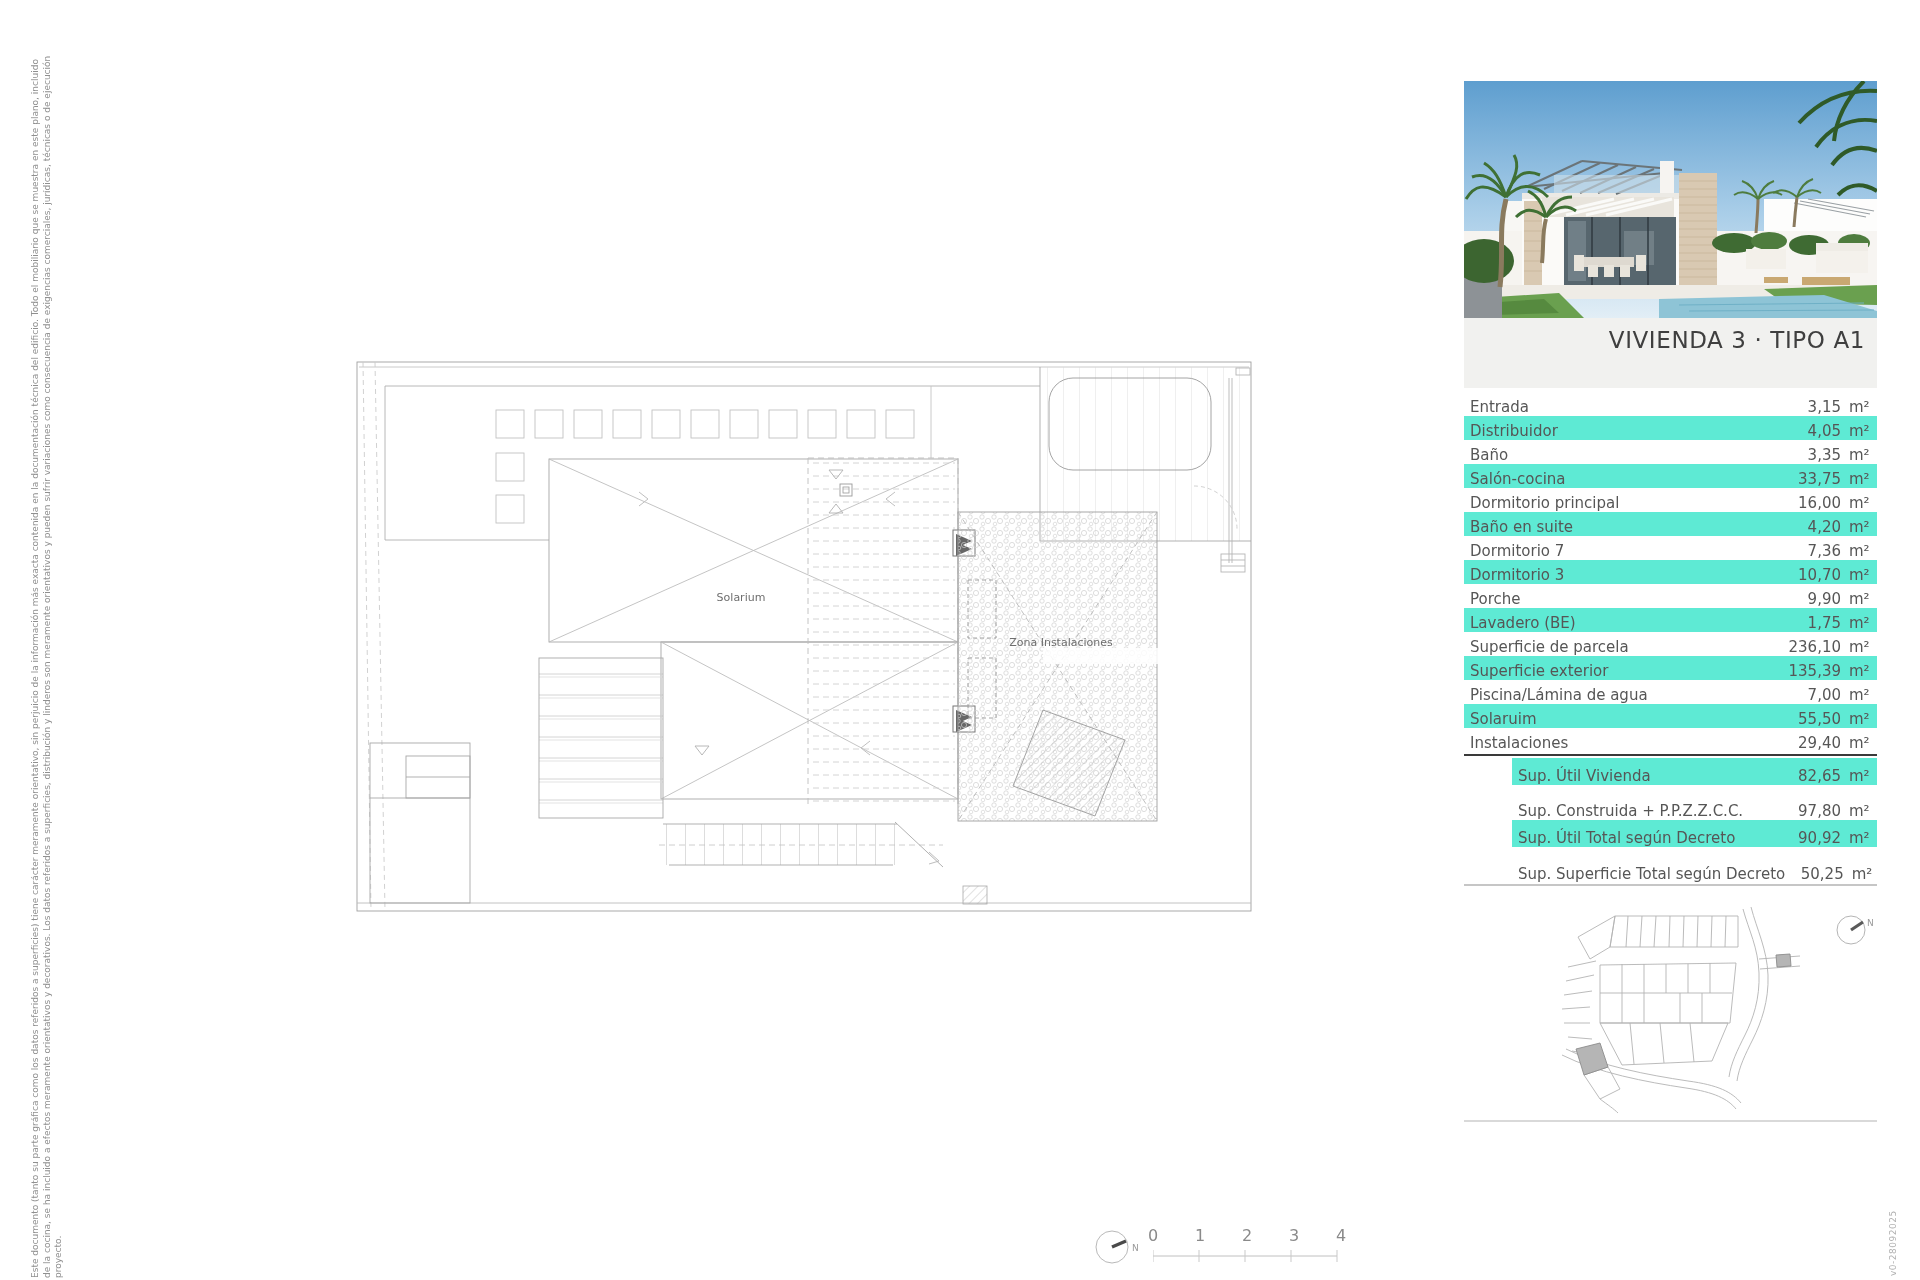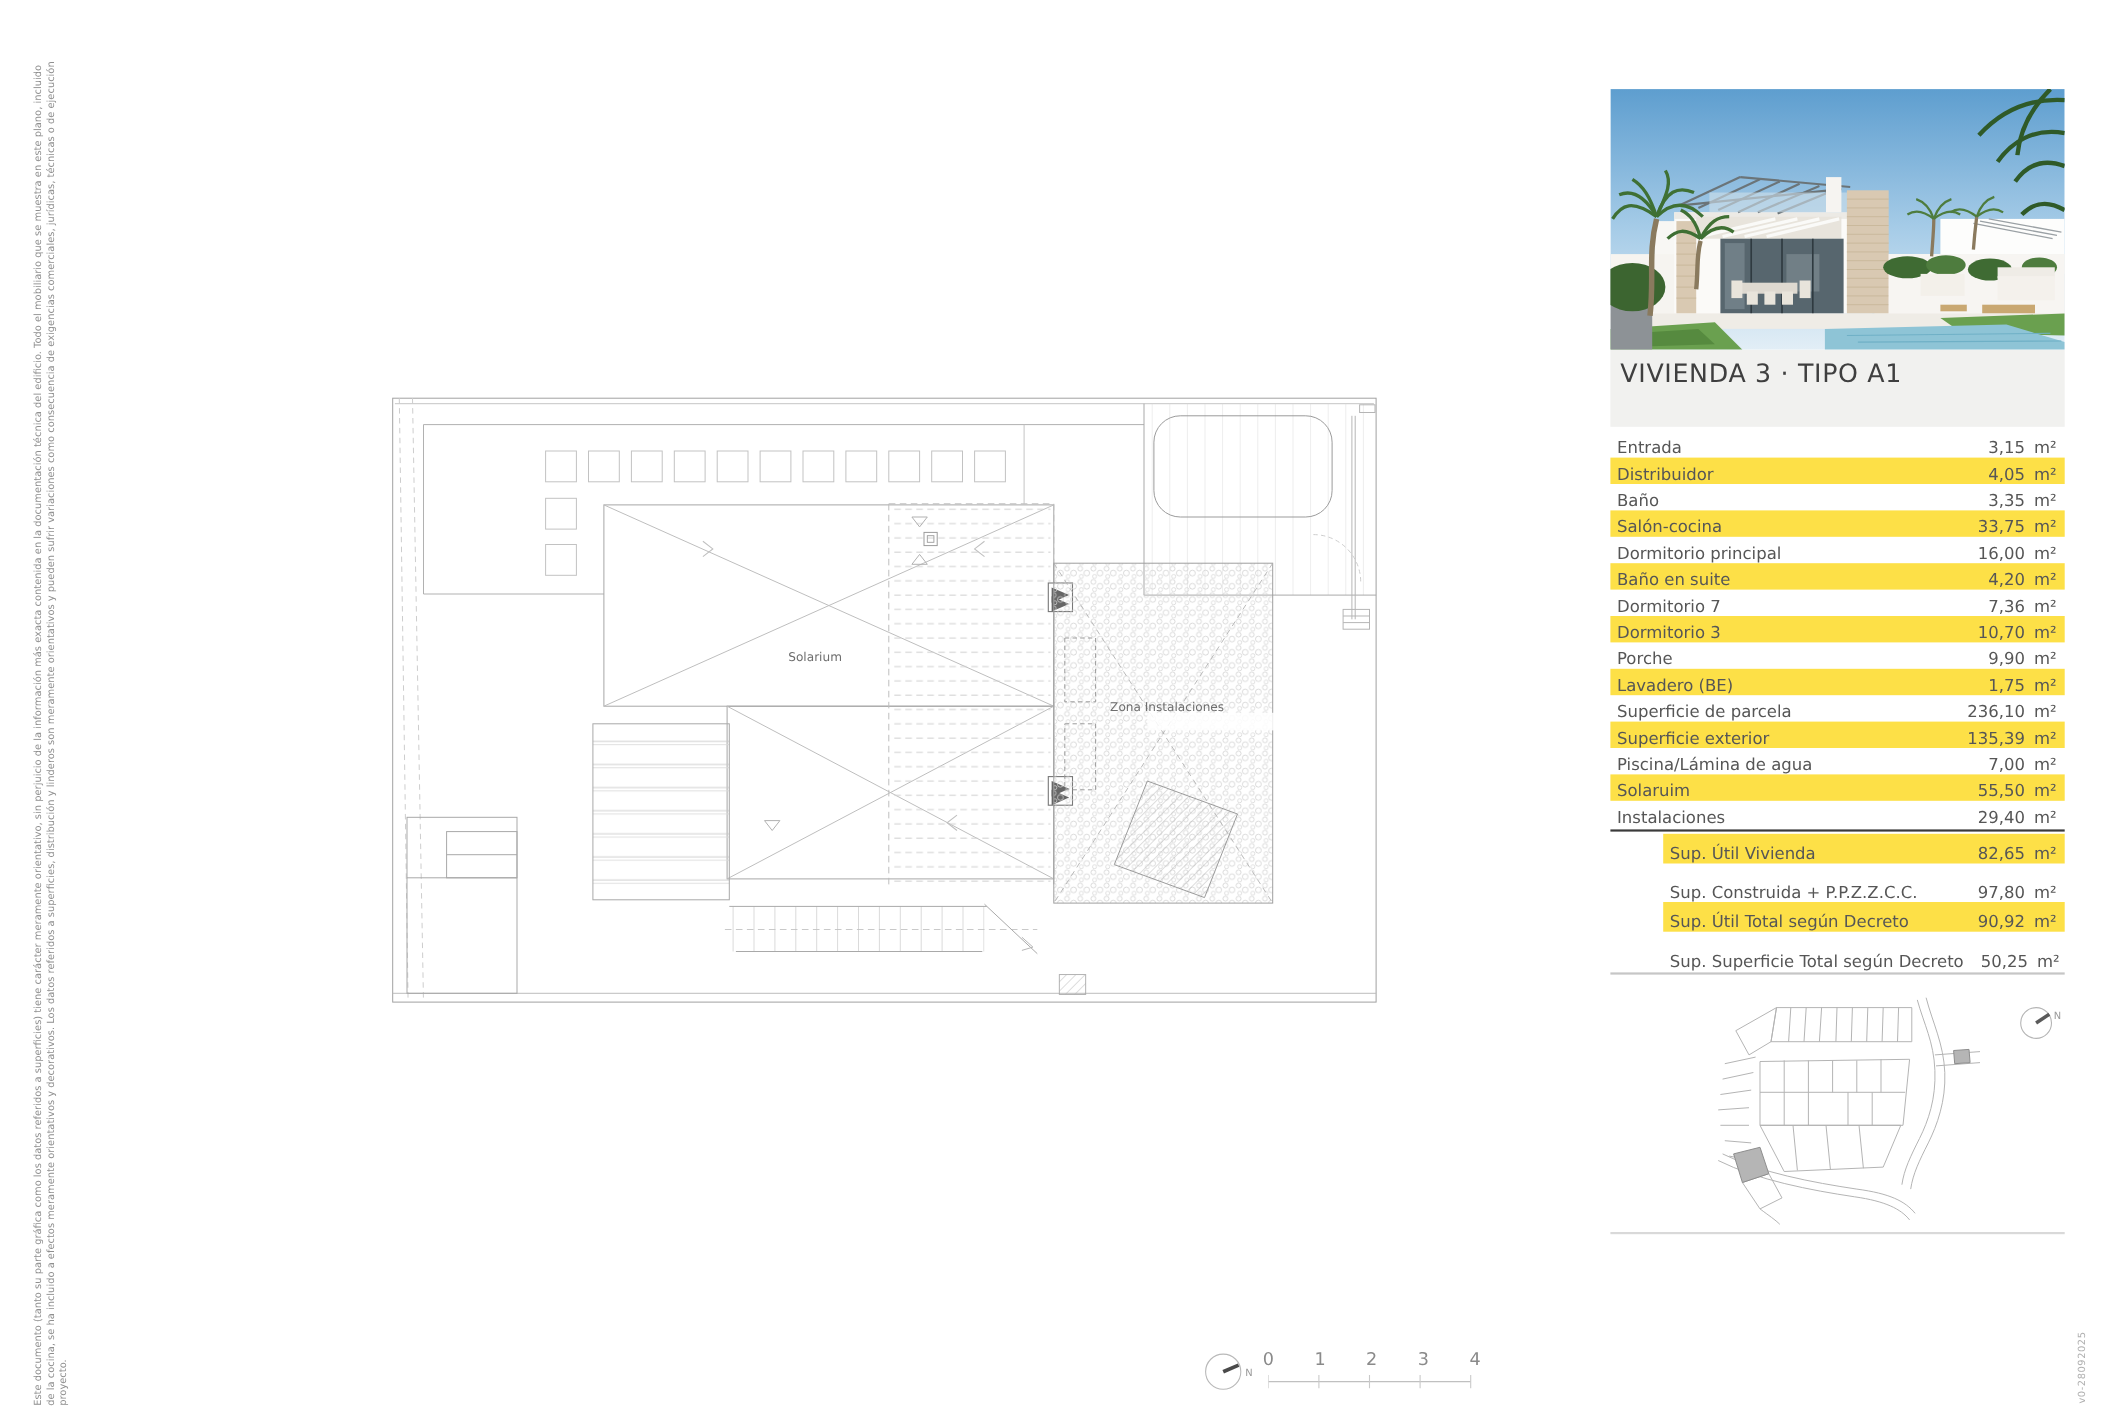--- a/index.html
+++ b/index.html
@@ -7,28 +7,28 @@
         font-family:"DejaVu Sans","Liberation Sans",sans-serif;color:#555;}
   .abs{position:absolute;}
   
   .side-note{position:absolute;left:30px;top:1278px;width:1274px;transform:rotate(-90deg);
              transform-origin:0 0;font-size:9px;line-height:11.5px;color:#8f8f8f;}
   
   .version{position:absolute;left:1888px;top:1276px;width:140px;transform:rotate(-90deg);
            transform-origin:0 0;font-size:9px;color:#b0b0b0;letter-spacing:.5px;}
   
   .title-block{left:1464px;top:318px;width:413px;height:70px;background:#f1f1ef;
-               padding:8px 12px 0 9px;box-sizing:border-box;}
+               padding:8px 12px 0 9px;box-sizing:border-box;text-align:right;}
   .title-block .tl{font-size:23px;line-height:28px;letter-spacing:.6px;color:#3f3f3f;font-weight:500;}
   .areas{left:1464px;top:392px;width:413px;}
   .arow{display:flex;align-items:flex-end;height:24px;padding:0 4px 0 6px;font-size:15px;color:#565656;}
   .arow .lbl{flex:1;white-space:nowrap;}
   .arow .val{width:66px;text-align:right;}
   .arow .unit{width:24px;margin-left:8px;text-align:left;}
-  .alt{background:#fde047;}
+  .alt{background:#5eead4;}
   .summary{left:1464px;top:754px;width:413px;border-top:2px solid #3a3a3a;padding-top:2px;}
   .srow{height:27px;margin-left:48px;}
   .rule-light{left:1464px;top:884px;width:413px;height:2px;background:#c6c6c6;}
   .divider{left:1464px;top:1120px;width:413px;height:1.5px;background:#d9d9d9;}
   
   .scale-nums{left:1141px;top:1226px;width:212px;display:flex;justify-content:space-between;}
   .scale-nums span{width:24px;text-align:center;font-size:16px;color:#8a8a8a;}
   svg text{font-family:"DejaVu Sans","Liberation Sans",sans-serif;}
 </style>
 </head>

